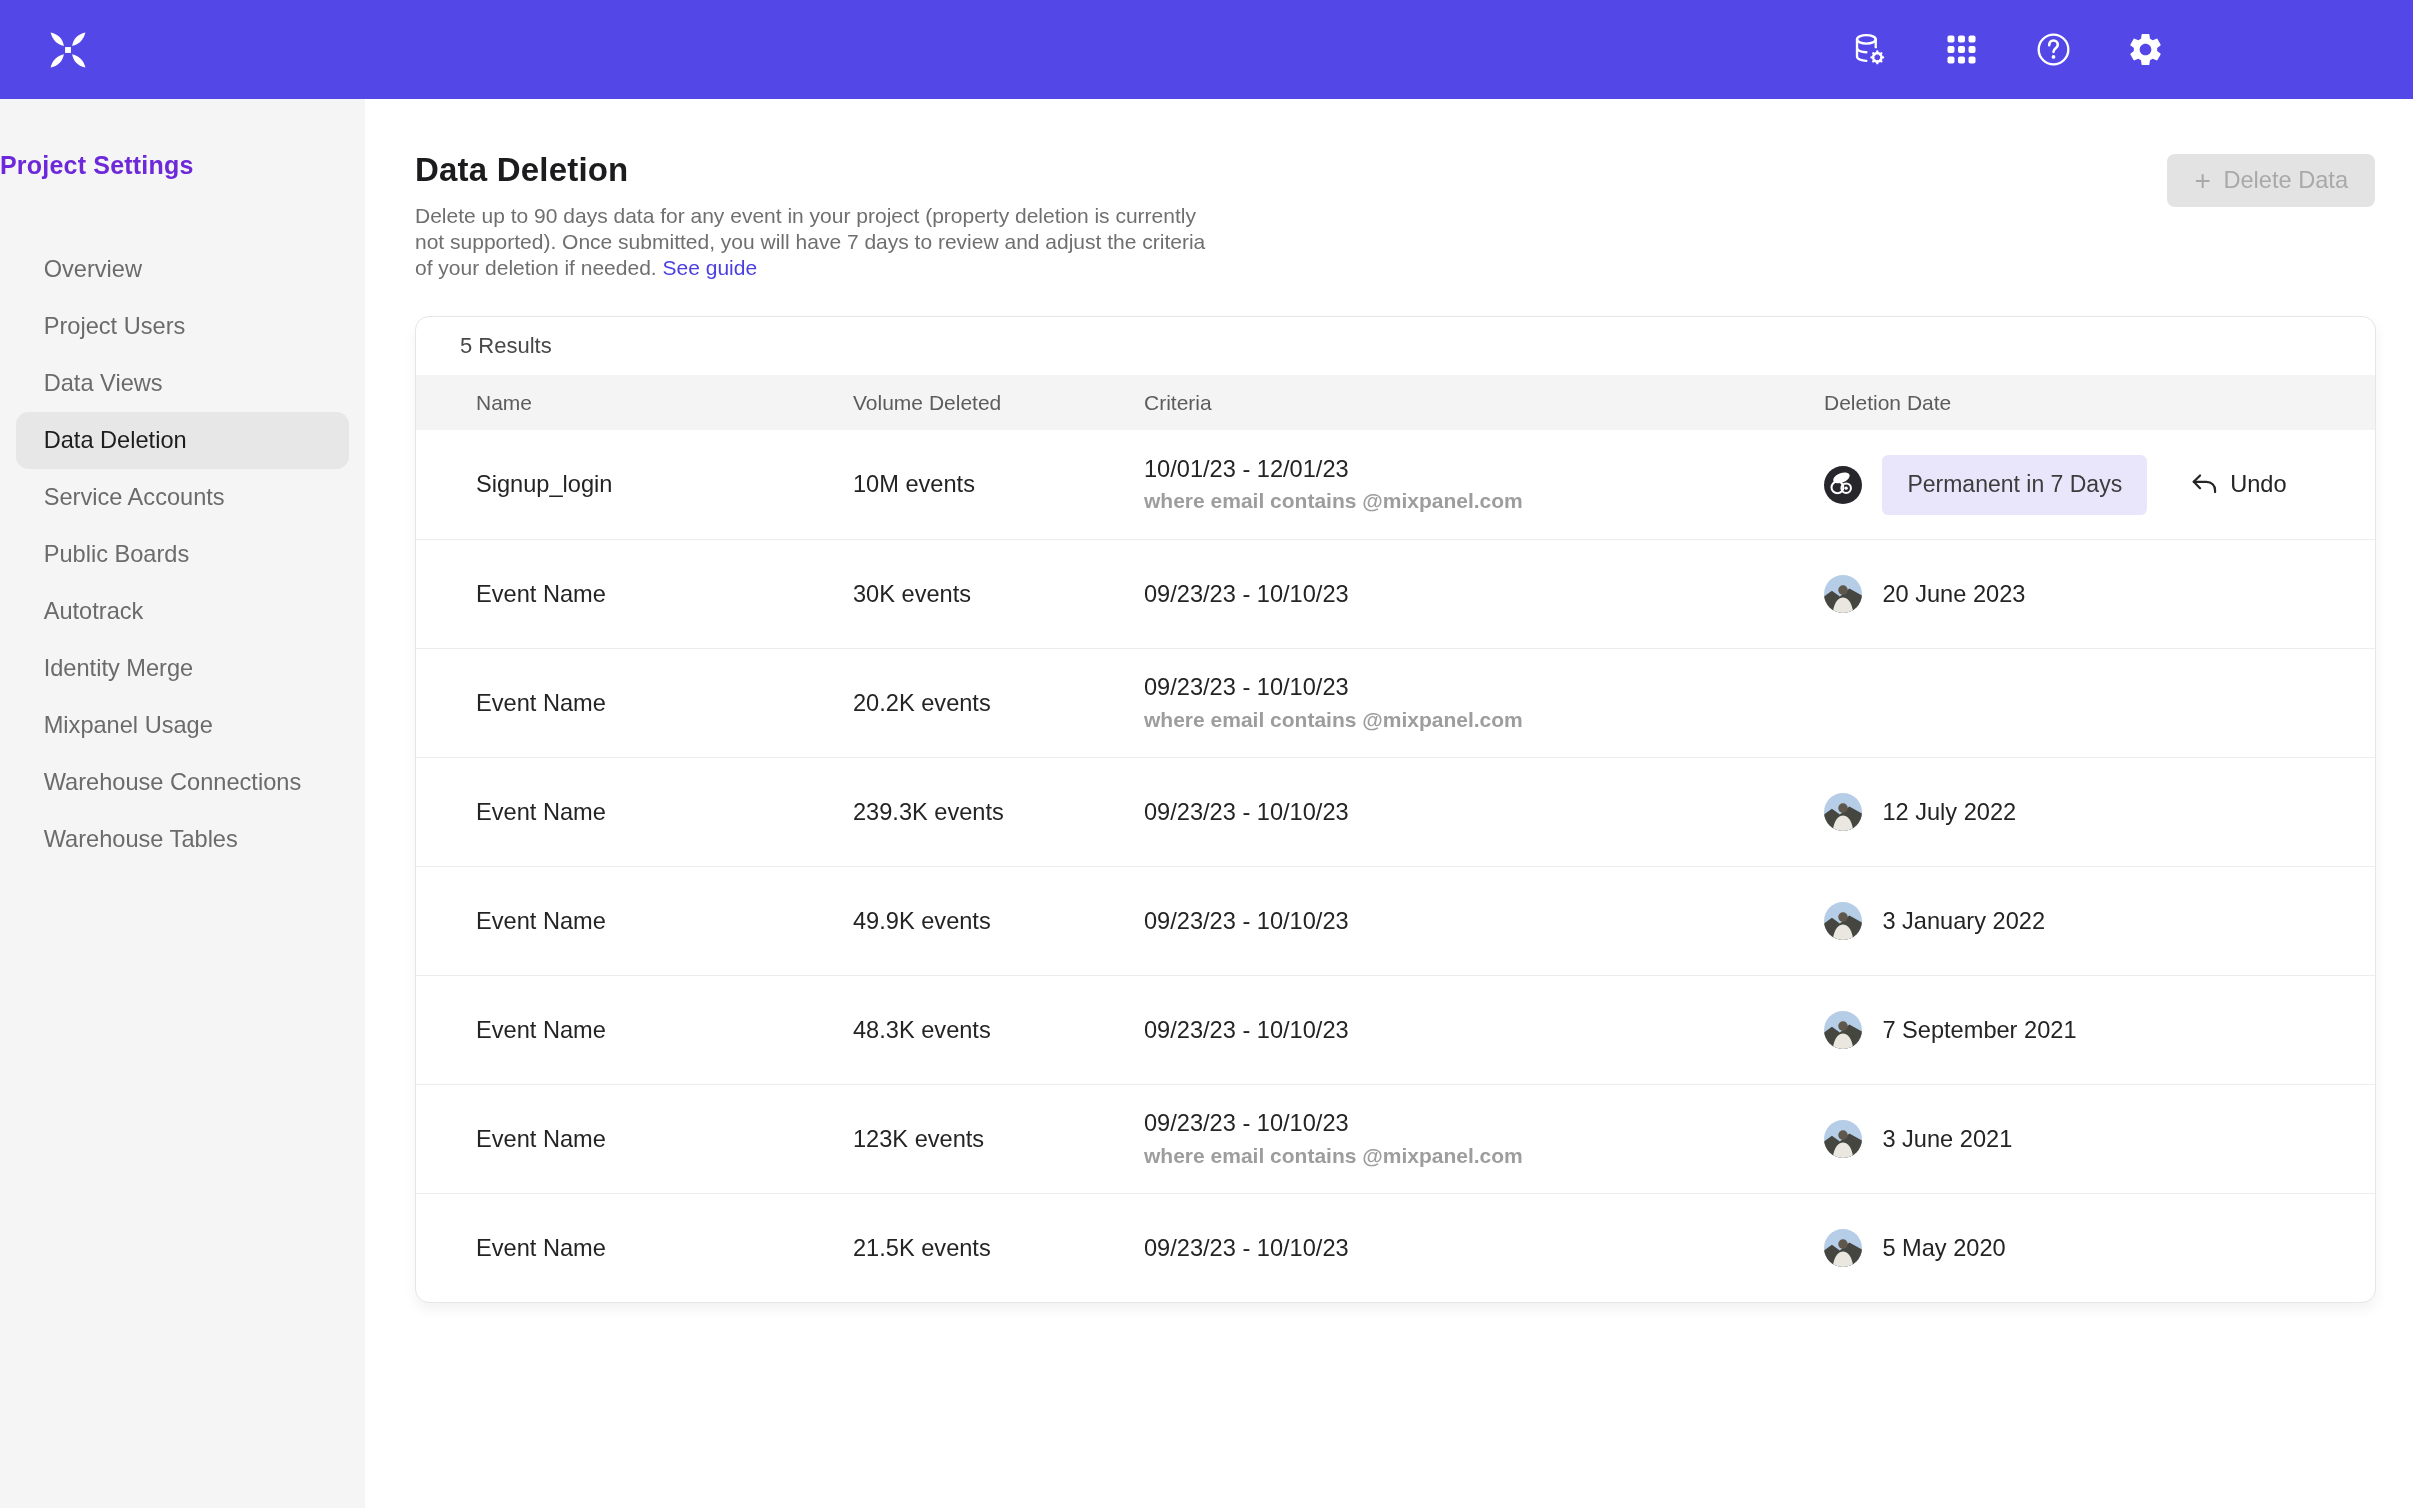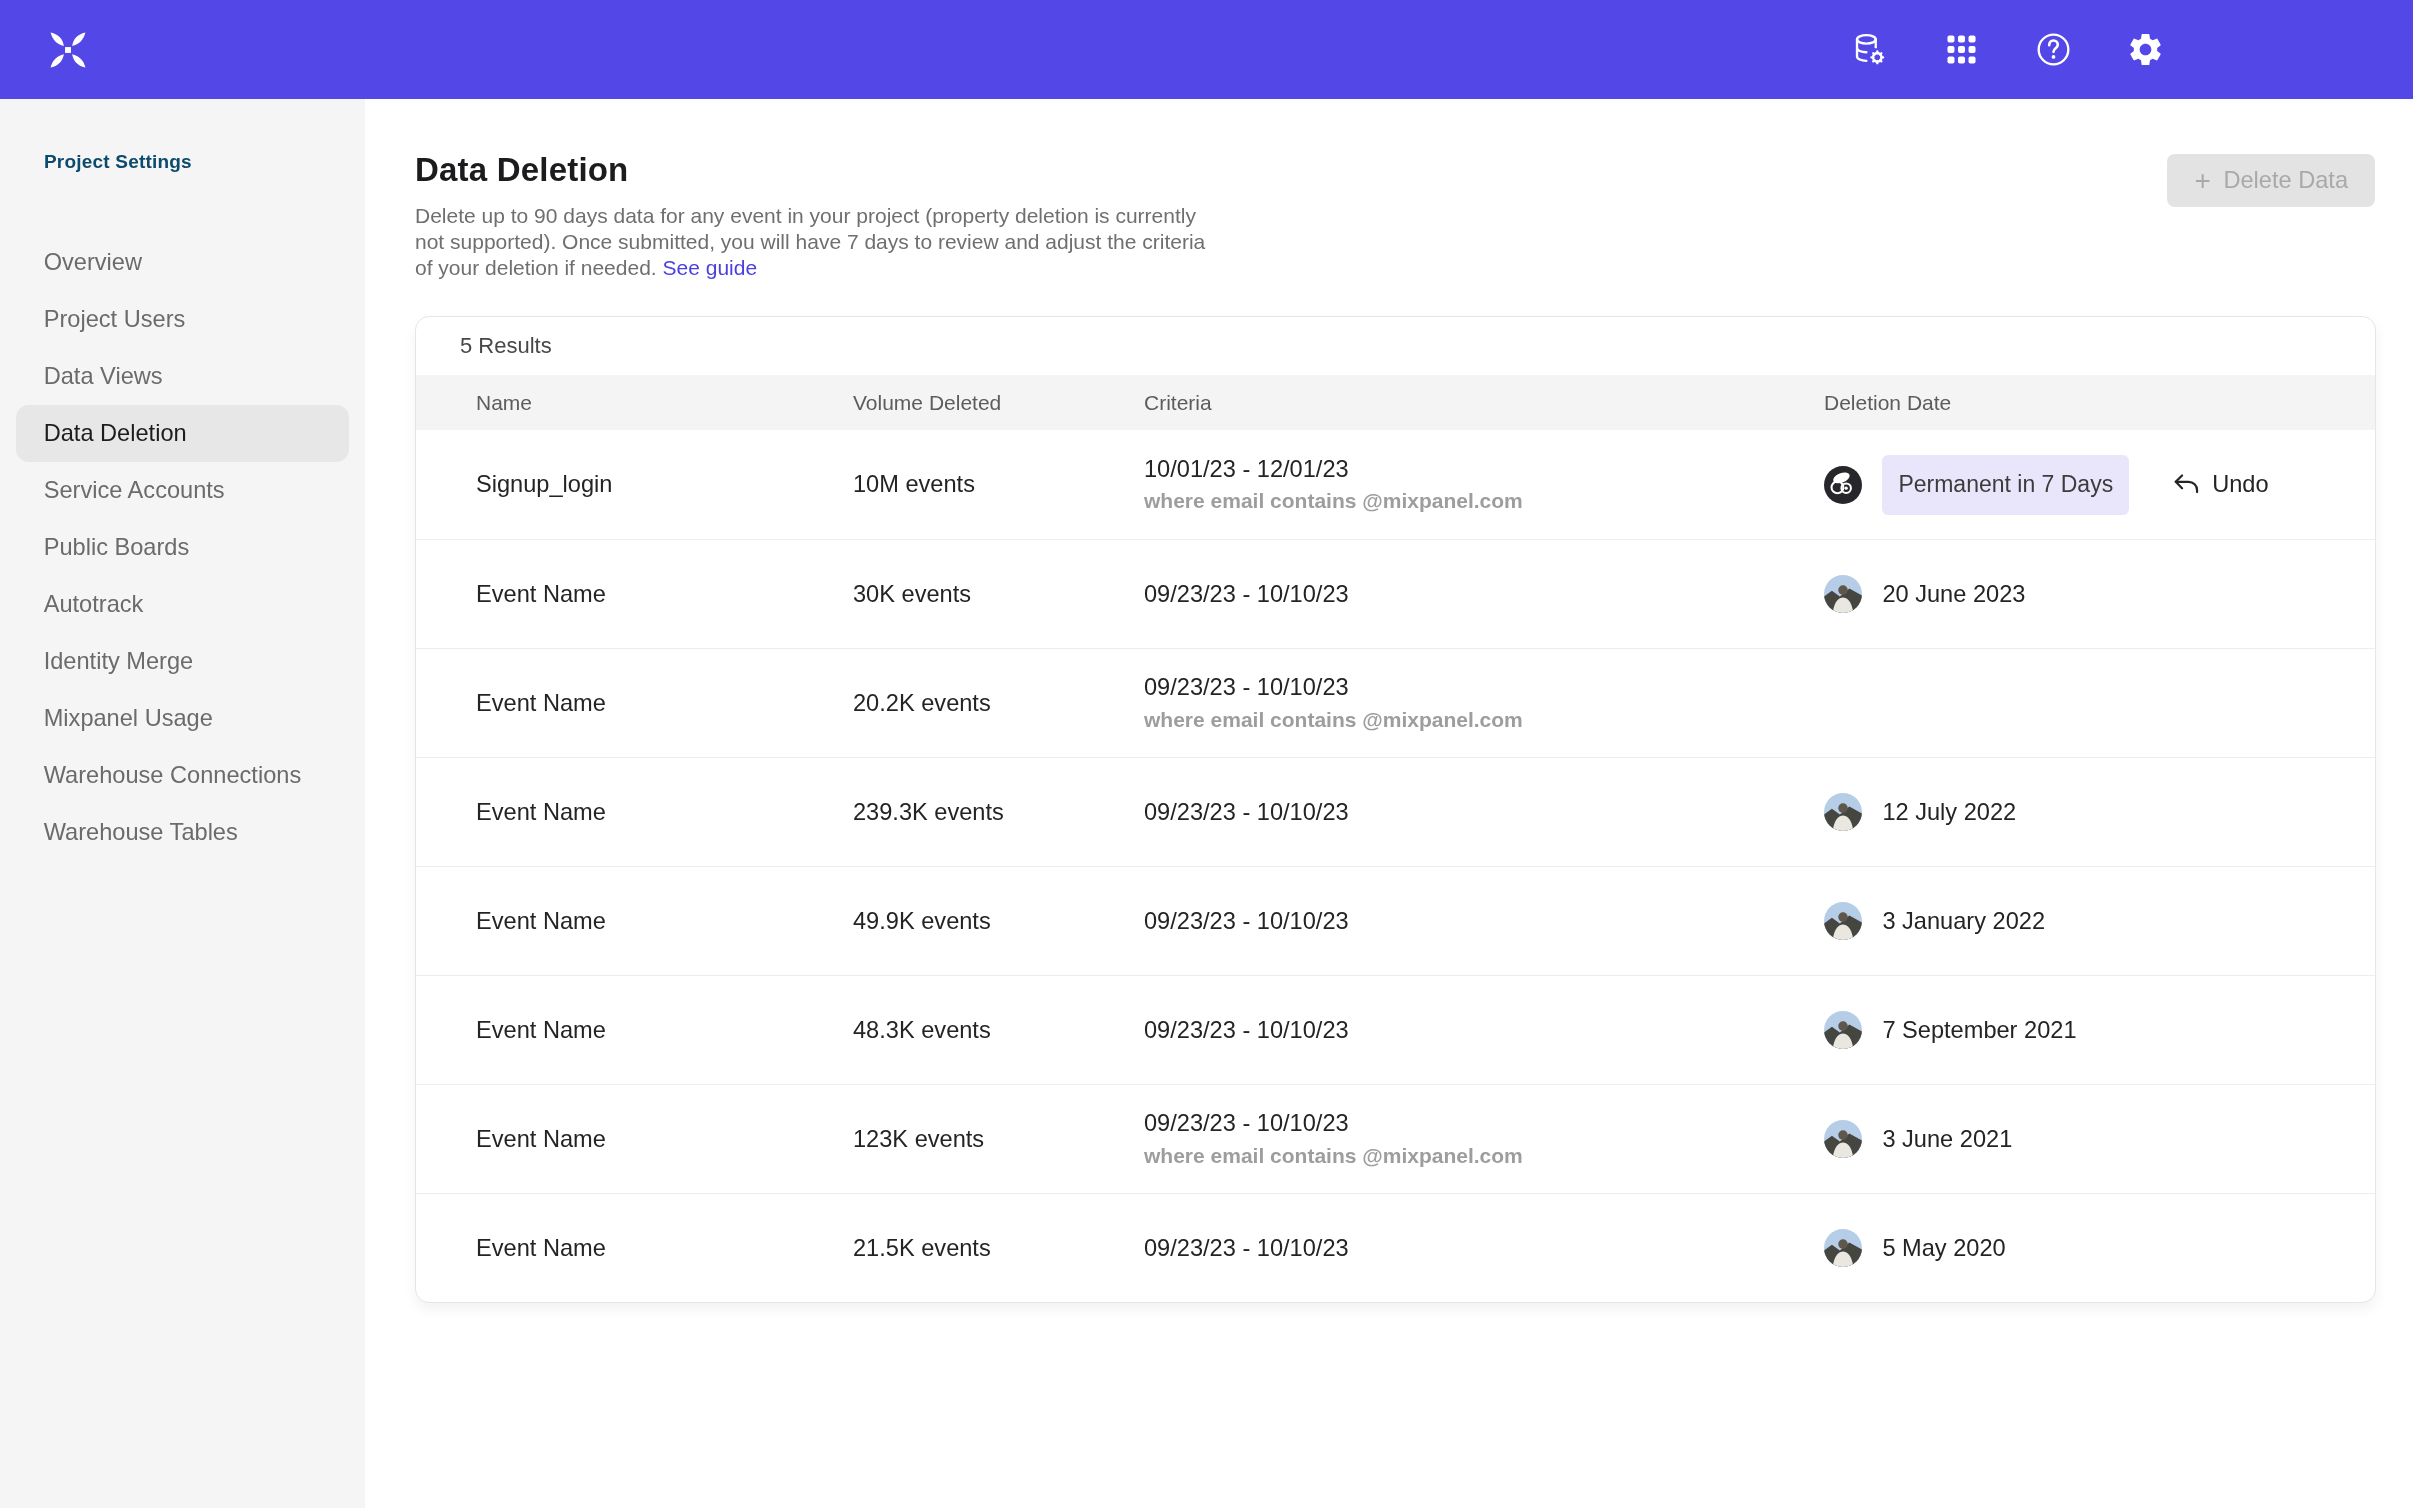--- a/index.html
+++ b/index.html
@@ -28,24 +28,23 @@
   .layout { display:flex; height:1409px; }
 
   
   .sidebar {
     width:365px;
     background:#f5f5f5;
     flex:0 0 365px;
     padding-top:52px;
   }
   .sidebar-title {
-    font-size:19px;
+    font-size:25px;
     font-weight:700;
-    color:#0c4a6e;
-    padding-left:44px;
+    color:#6d28d9;
     letter-spacing:0.2px;
   }
   .nav { margin-top:61px; }
   .nav-item {
     height:57px;
     display:flex;
     align-items:center;
     padding-left:44px;
     font-size:23.6px;
     color:#6b6b6b;
@@ -143,21 +142,21 @@
     overflow:hidden;
     flex:0 0 38px;
     margin-right:20.4px;
   }
   .avatar svg { display:block; width:100%; height:100%; }
   .deletion-date { font-size:23.6px; color:#242424; }
   .badge {
     height:60px;
     display:flex;
     align-items:center;
-    padding:0 16px;
+    padding:0 25px;
     background:#e9e6fb;
     border-radius:6.3px;
     font-size:23px;
     color:#3c3c3c;
   }
   .undo {
     display:flex;
     align-items:center;
     gap:11px;
     margin-left:42px;

